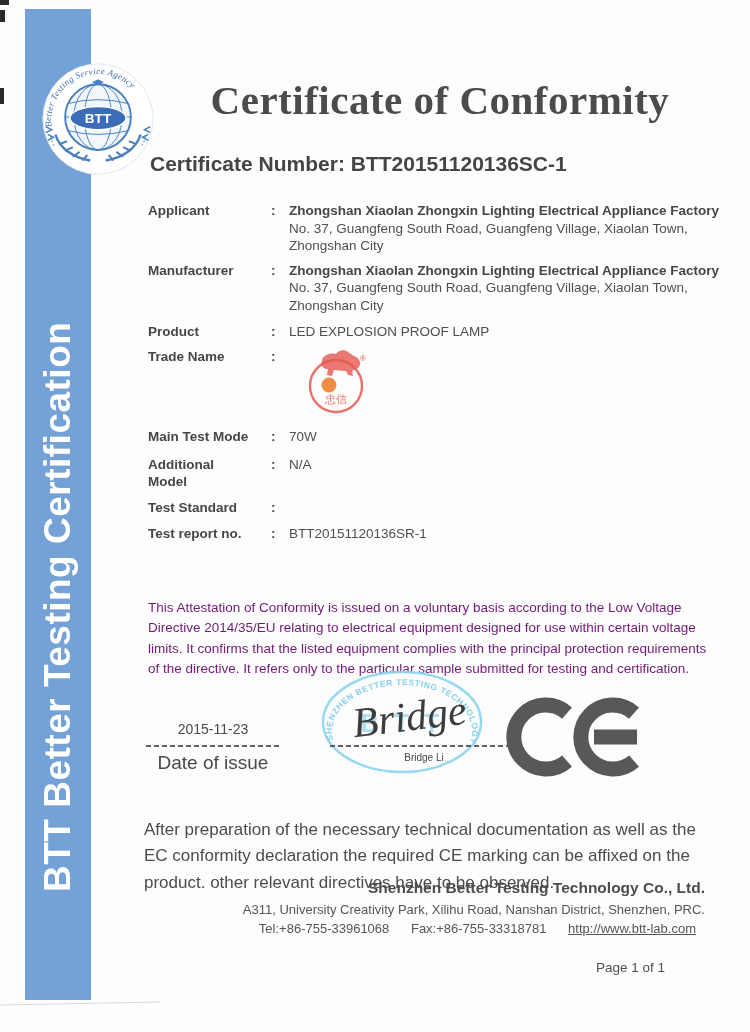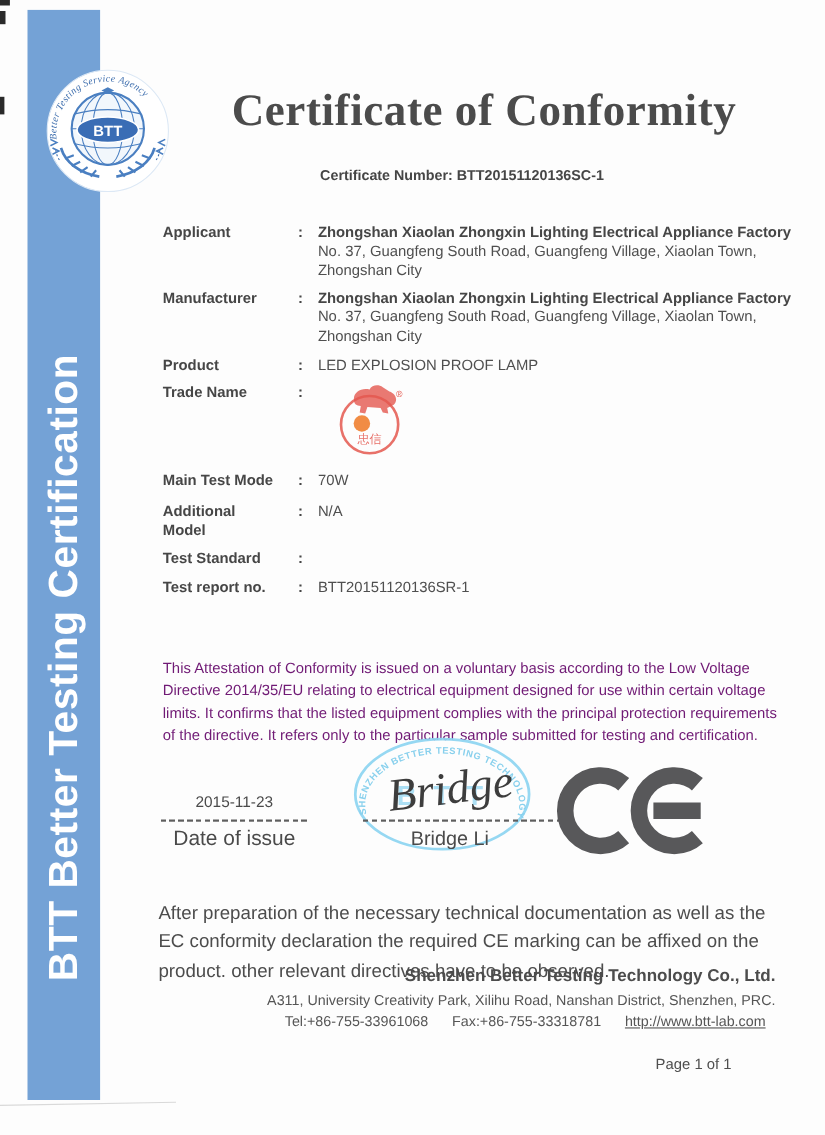--- a/index.html
+++ b/index.html
@@ -17,22 +17,22 @@
     transform:rotate(-90deg);transform-origin:0 0;
     font-size:37px;font-weight:bold;color:#ffffff;letter-spacing:0.5px;
     line-height:64px;padding-left:110px;white-space:nowrap;}
 
   
   .logo{position:absolute;left:40px;top:61px;width:116px;height:116px;}
 
   
   .title{position:absolute;left:150px;top:76px;width:580px;text-align:center;
     font-family:Liberation Serif, serif;font-weight:bold;font-size:41px;color:#4b4b4b;letter-spacing:0.5px;}
-  .cert-no{position:absolute;left:150px;top:152px;width:540px;text-align:center;
-    font-weight:bold;font-size:13px;color:#454545;}
+  .cert-no{position:absolute;left:150px;top:152px;width:540px;
+    font-weight:bold;font-size:21px;color:#454545;}
 
   
   .fields{position:absolute;left:148px;top:202px;width:578px;}
   .row{display:grid;grid-template-columns:119px 14px 1fr;column-gap:4px;
        font-size:13.5px;line-height:17.5px;}
   .flabel{font-weight:bold;color:#464646;}
   .flabel.narrow{max-width:90px;}
   .fcolon{font-weight:bold;color:#464646;}
   .fvalue{color:#4f4f4f;}
   .fvalue .bold{font-weight:bold;color:#464646;}
@@ -45,21 +45,21 @@
   .ec-note{position:absolute;left:144px;top:817px;width:566px;
     font-size:17px;line-height:1.55;color:#4c4c4c;}
 
   
   .date-value{position:absolute;left:148px;top:721px;width:130px;text-align:center;font-size:14px;color:#4a4a4a;}
   .dash{position:absolute;height:2px;top:745px;
     background:repeating-linear-gradient(90deg,#5e5e5e 0 5px,transparent 5px 8px);}
   .dash.d1{left:146px;width:134px;}
   .dash.d2{left:330px;width:184px;}
   .date-label{position:absolute;left:148px;top:752px;width:130px;text-align:center;font-size:19px;color:#4a4a4a;}
-  .sig-name{position:absolute;left:333px;top:752px;width:152px;text-align:center;font-size:18px;color:#4a4a4a;}
+  .sig-name{position:absolute;left:348px;top:752px;width:152px;text-align:center;font-size:10px;color:#4a4a4a;}
   .stamp{position:absolute;left:316px;top:666px;width:172px;height:112px;opacity:0.92;}
   .sig-script{position:absolute;left:338px;top:678px;width:150px;height:75px;}
   .ce{position:absolute;left:506px;top:697px;width:140px;height:80px;}
 
   
   .footer{position:absolute;left:45px;top:879px;width:660px;text-align:right;}
   .f-company{font-weight:bold;font-size:15.5px;color:#4c4c4c;margin-bottom:5px;}
   .f-address{font-size:13px;color:#555555;margin-bottom:4px;}
   .f-contact{font-size:13px;color:#555555;}
   .f-contact span{margin:0 9px;}

